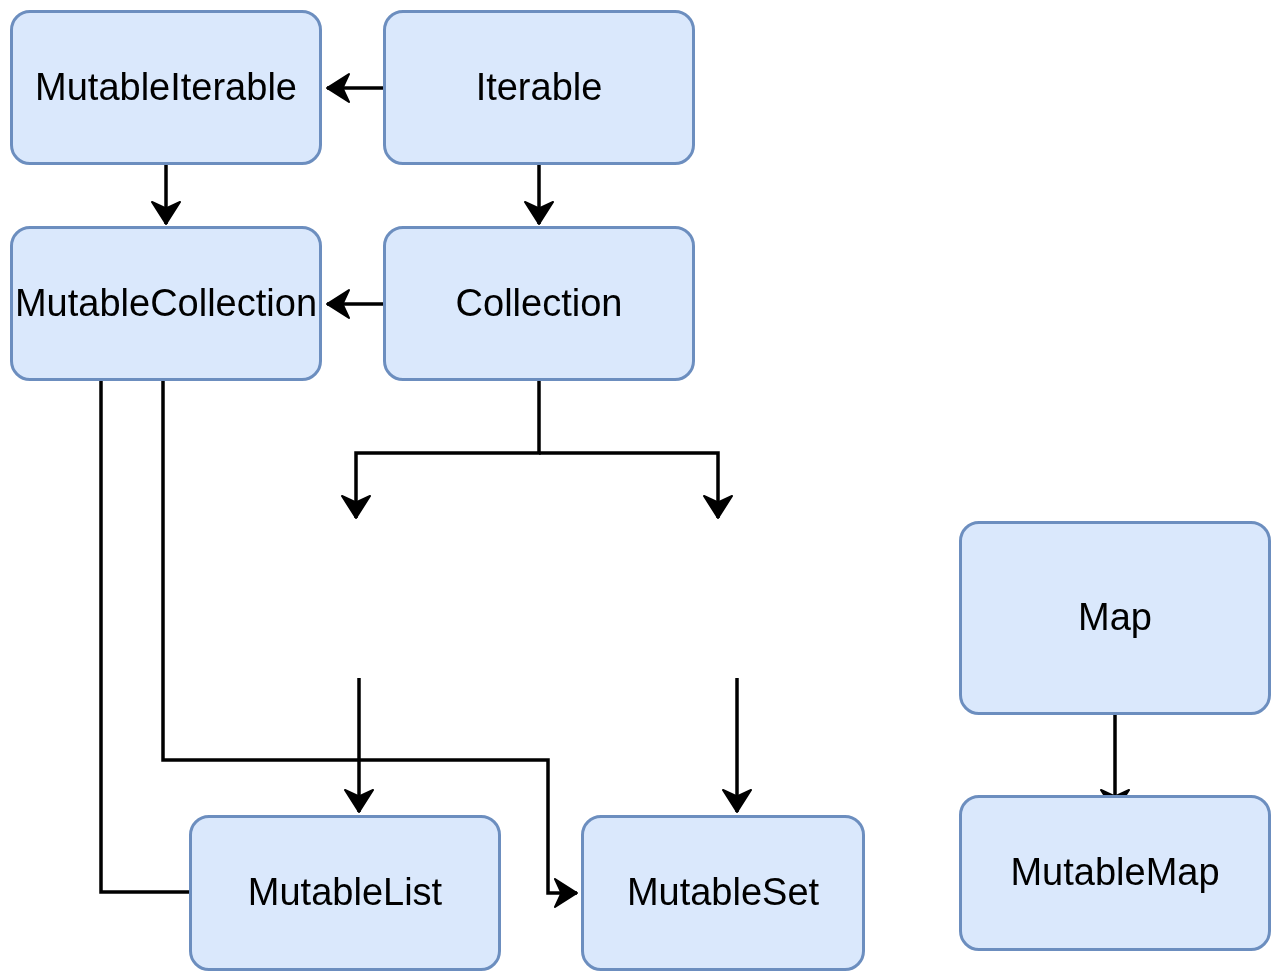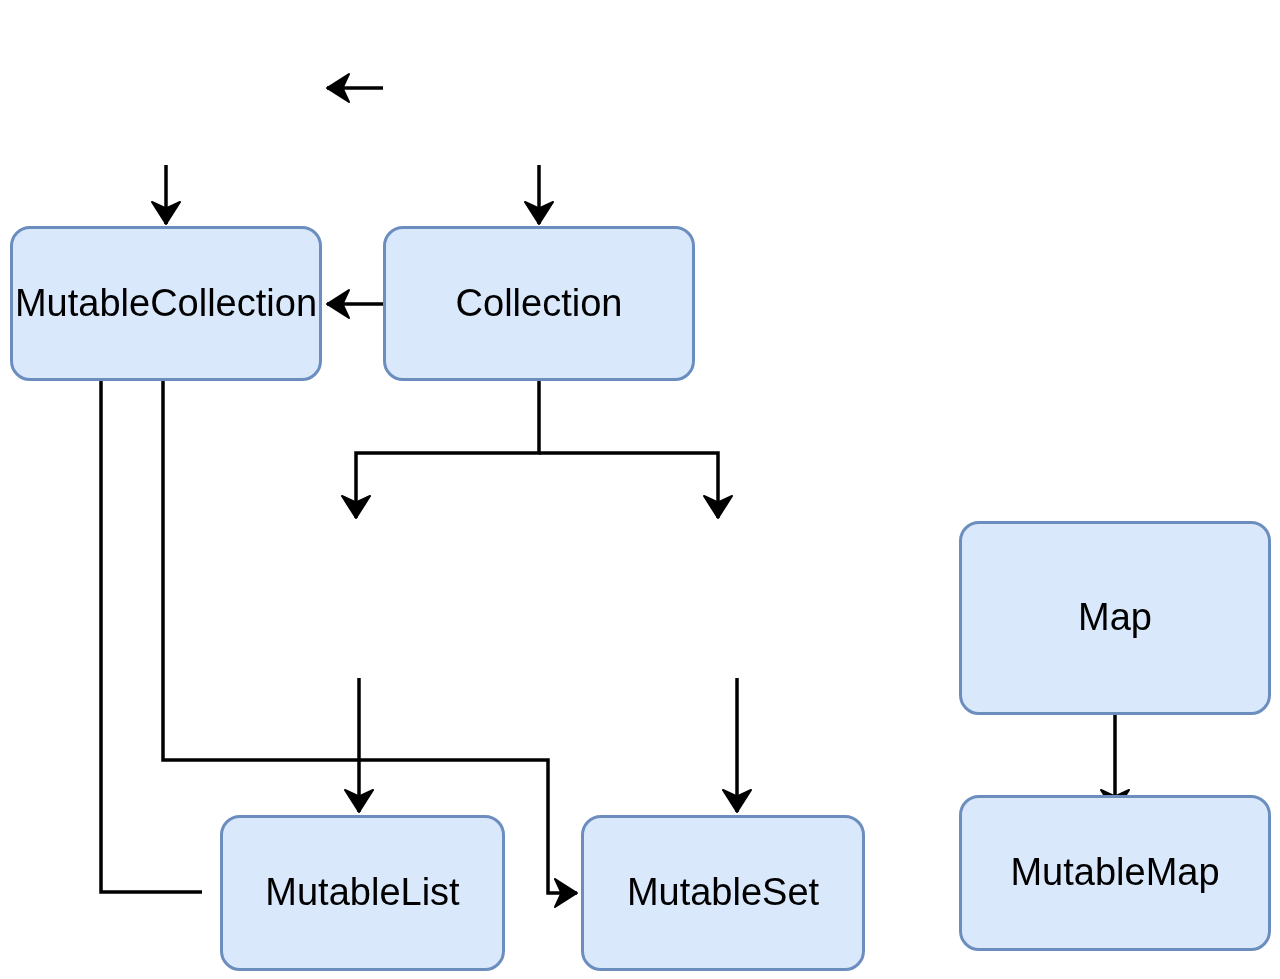--- a/index.html
+++ b/index.html
@@ -70,37 +70,43 @@
     <path class="edge" d="M 383 304 L 327 304" marker-end="url(#arrow)"></path>
     <path class="edge" d="M 539 381 L 539 453 L 356 453 L 356 518" marker-end="url(#arrow)"></path>
     <path class="edge" d="M 539 453 L 718 453 L 718 518" marker-end="url(#arrow)"></path>
     <path class="edge" d="M 359 678 L 359 812" marker-end="url(#arrow)"></path>
     <path class="edge" d="M 737 678 L 737 812" marker-end="url(#arrow)"></path>
     <path class="edge" d="M 1115 678 L 1115 812" marker-end="url(#arrow)"></path>
     <path class="edge" d="M 101 381 L 101 892 L 202 892"></path>
     <path class="edge" d="M 163 381 L 163 760 L 548 760 L 548 893 L 577 893" marker-end="url(#arrow)"></path>
   </svg>
 
+  <div class="node" style="left:10px; top:10px; width:312px; height:155px">
+    <span class="node-label">MutableIterable</span>
+  </div>
 
+  <div class="node" style="left:383px; top:10px; width:312px; height:155px">
+    <span class="node-label">Iterable</span>
+  </div>
 
   <div class="node" style="left:10px; top:226px; width:312px; height:155px">
     <span class="node-label">MutableCollection</span>
   </div>
 
   <div class="node" style="left:383px; top:226px; width:312px; height:155px">
     <span class="node-label">Collection</span>
   </div>
 
 
 
   <div class="node" style="left:959px; top:521px; width:312px; height:194px">
     <span class="node-label">Map</span>
   </div>
 
-  <div class="node" style="left:220px; top:815px; width:285px; height:156px">
+  <div class="node" style="left:189px; top:815px; width:312px; height:156px">
     <span class="node-label">MutableList</span>
   </div>
 
   <div class="node" style="left:581px; top:815px; width:284px; height:156px">
     <span class="node-label">MutableSet</span>
   </div>
 
   <div class="node" style="left:959px; top:795px; width:312px; height:156px">
     <span class="node-label">MutableMap</span>
   </div>

